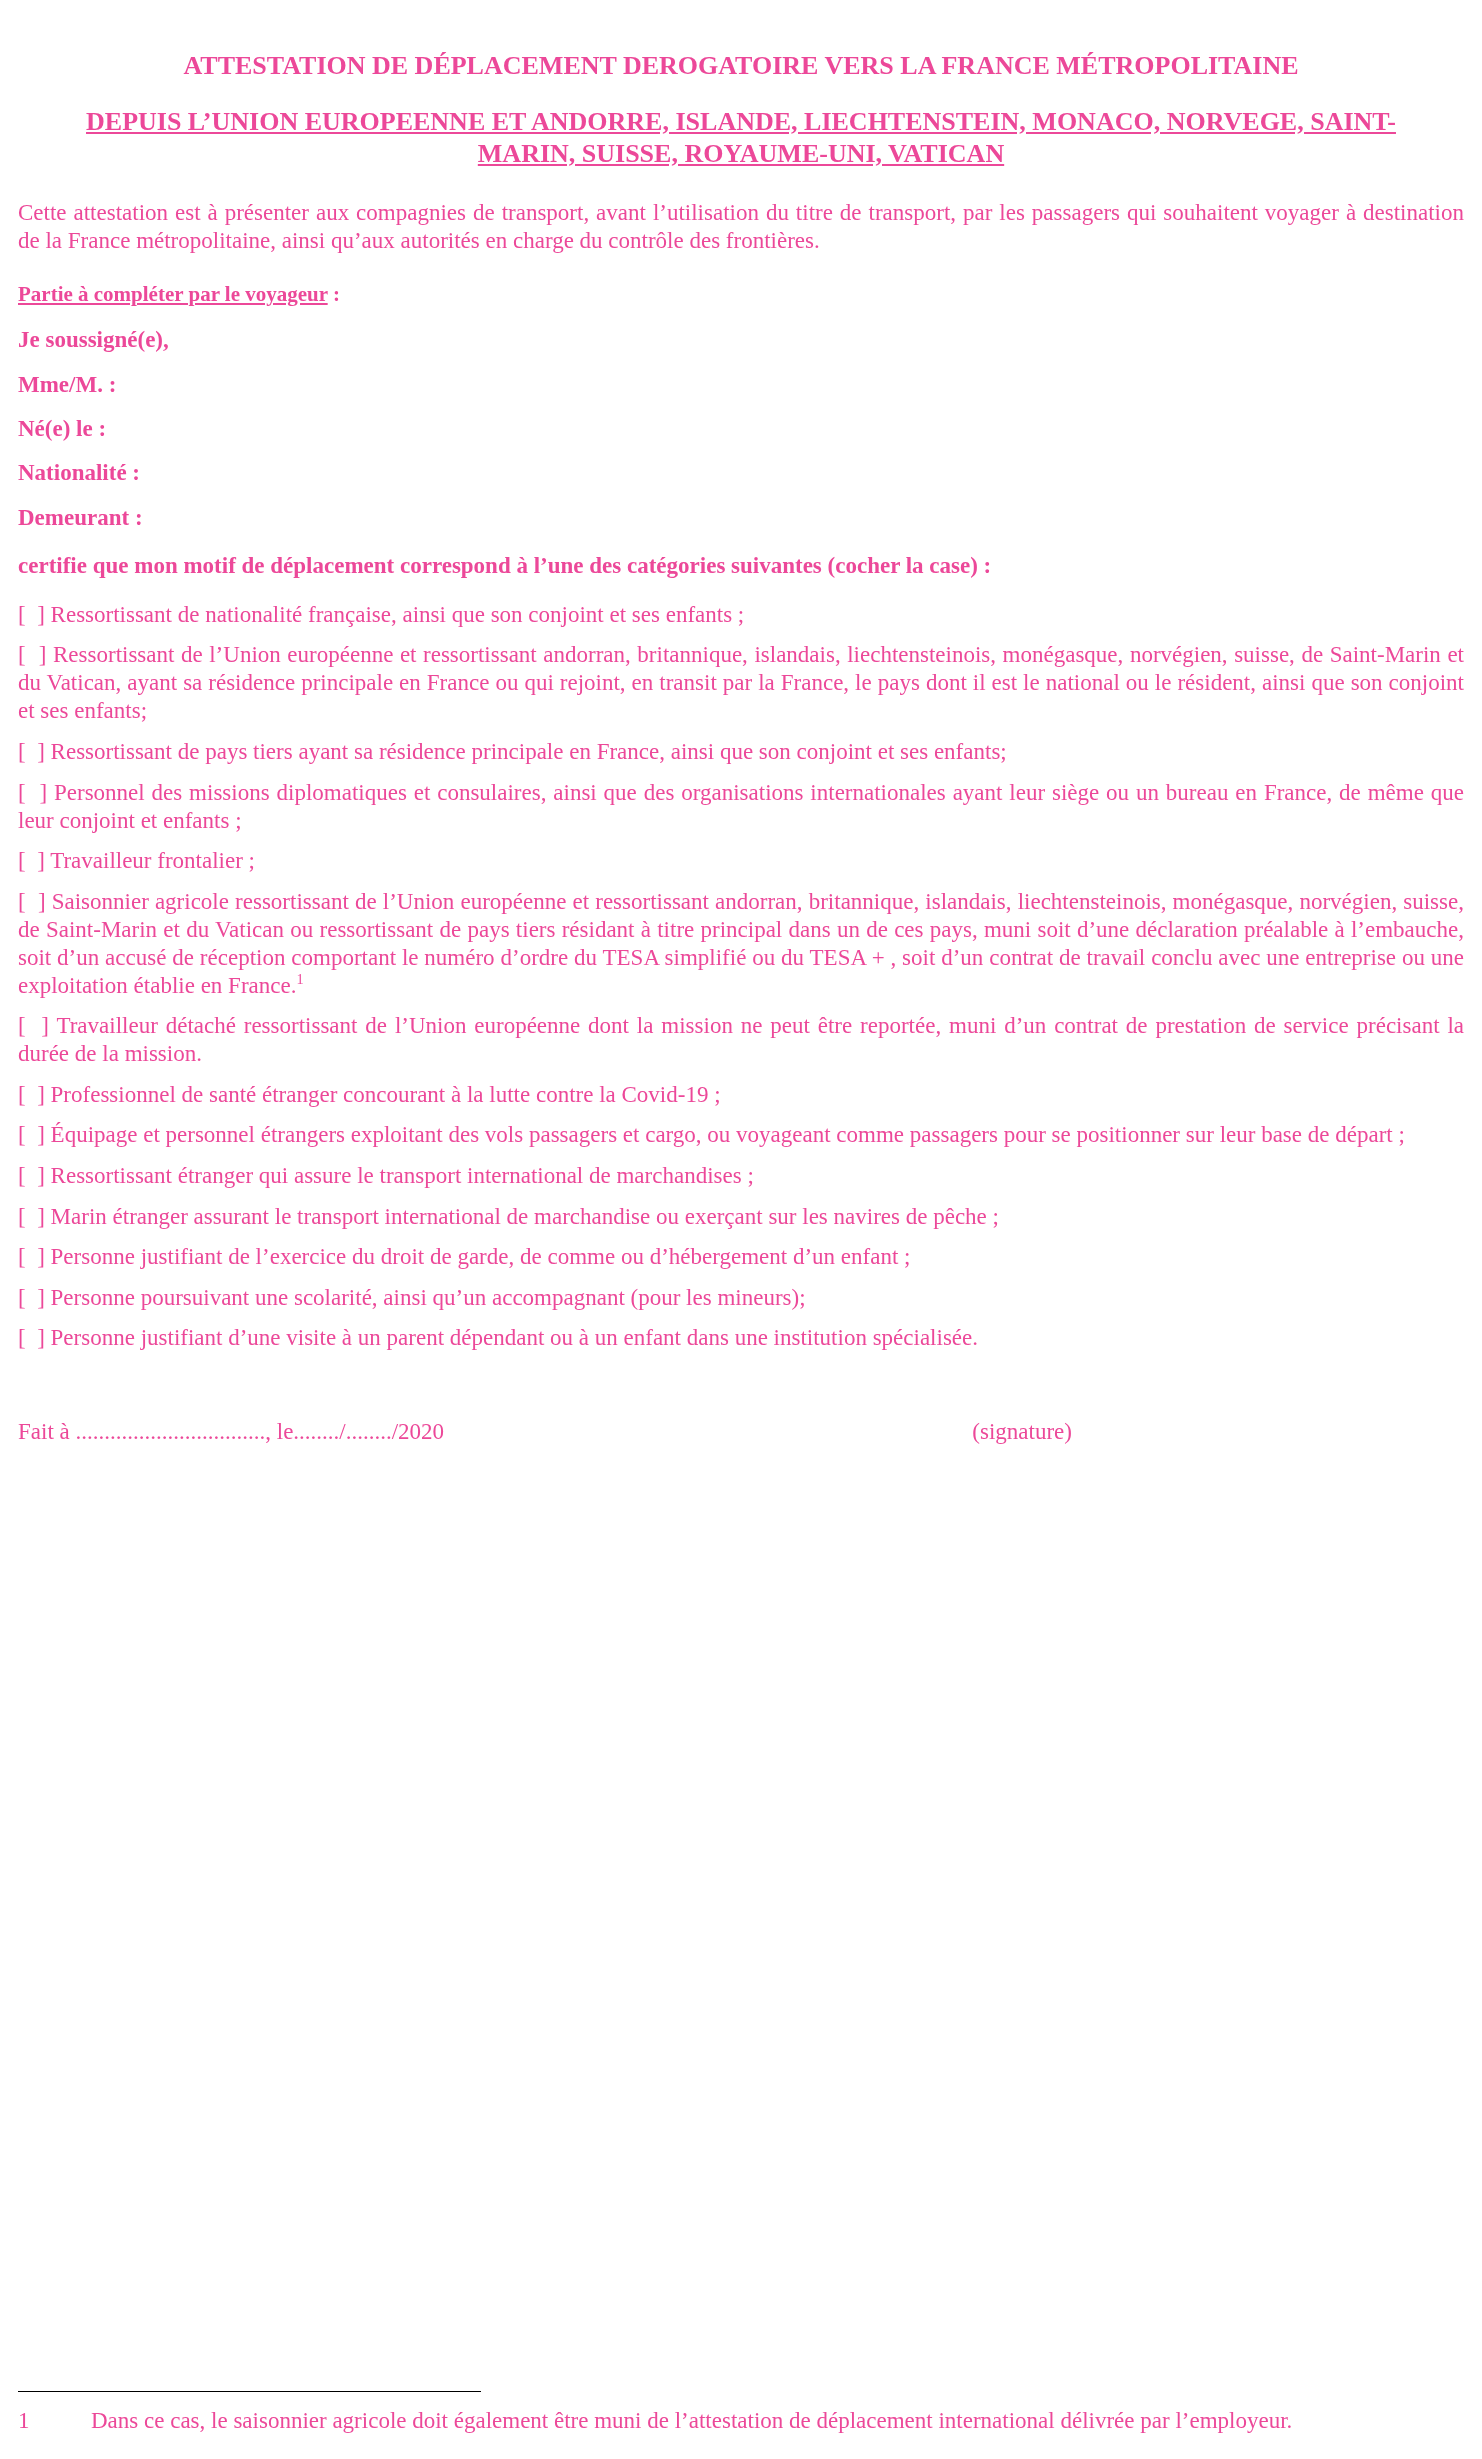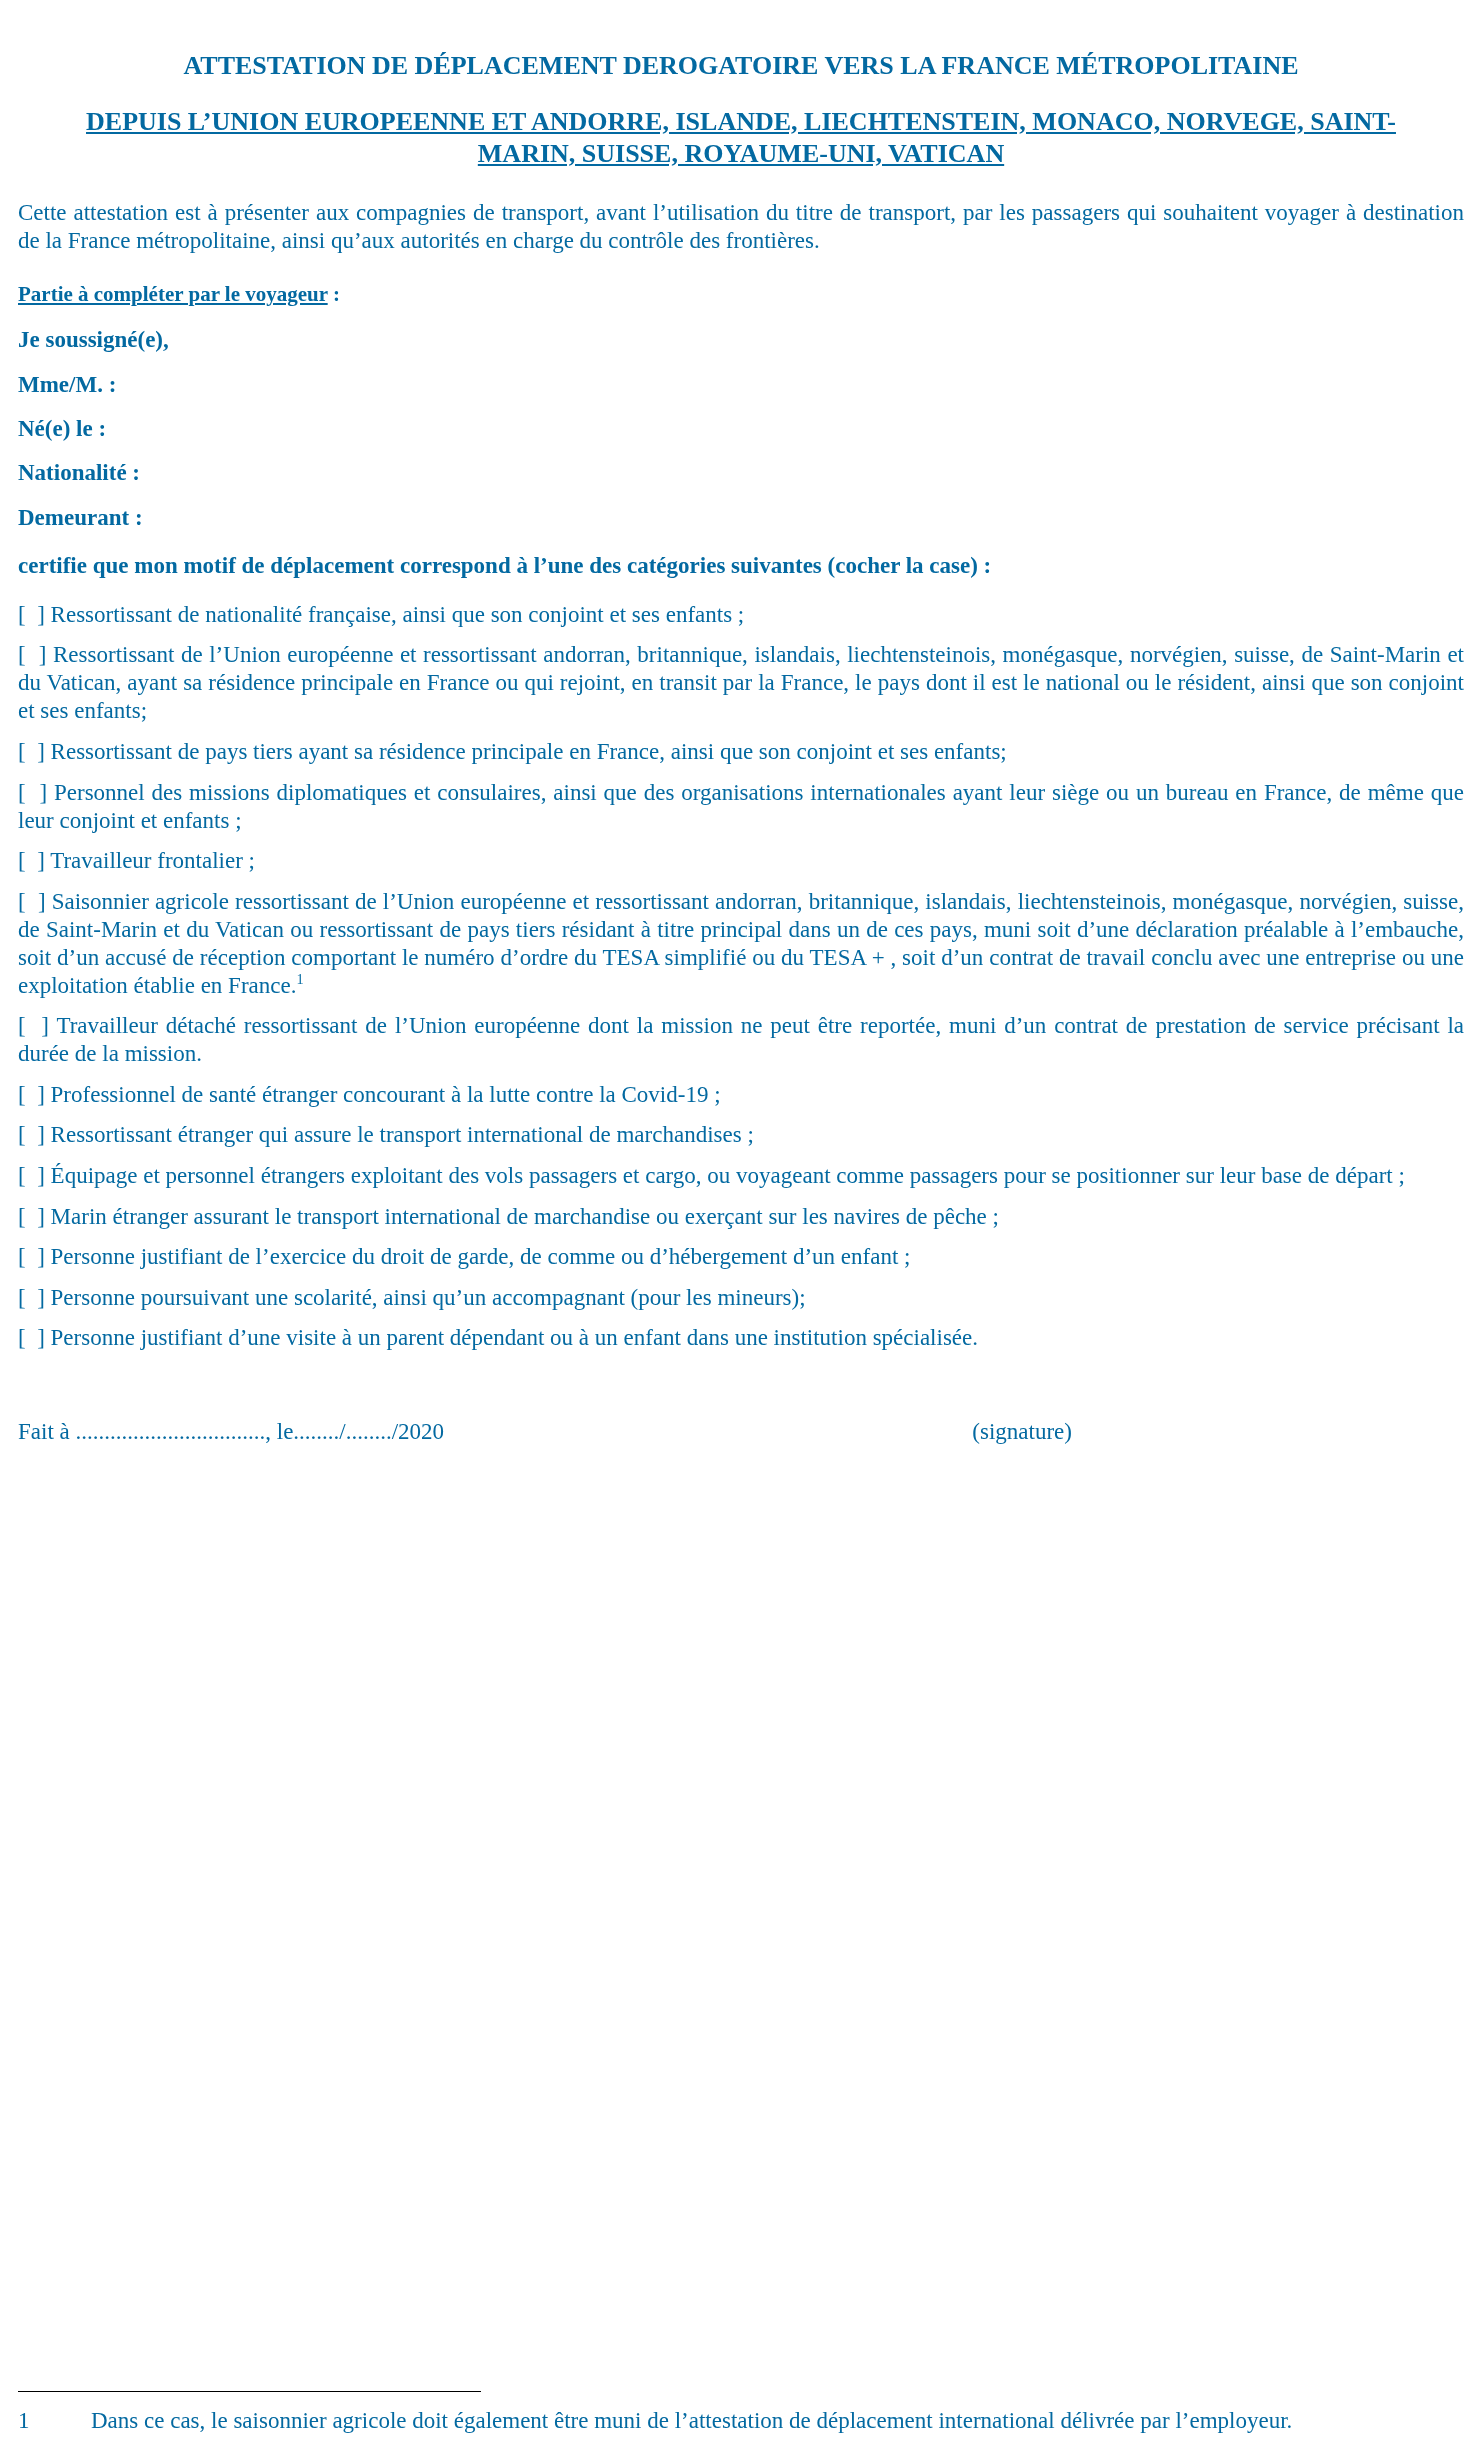--- a/index.html
+++ b/index.html
@@ -4,21 +4,21 @@
 <style>
   html, body { margin:0; padding:0; background:#ffffff; }
   .page {
     position: relative;
     width: 1482px;
     height: 2459px;
     box-sizing: border-box;
     margin: 0 auto;
     padding: 50px 18px 24px 18px;
     background: #ffffff;
-    color: #0369a1;
+    color: #ec4899;
     font-family: "Liberation Serif", "DejaVu Serif", serif;
     font-size: 23px;
     line-height: 1.22;
     display: flex;
     flex-direction: column;
     overflow: hidden;
   }
   .doc-title {
     font-size: 26px;
     font-weight: bold;
@@ -101,22 +101,22 @@
 
   <div>
     <p class="item"><span class="cb">[&nbsp;&nbsp;]</span> <span>Ressortissant de nationalité française, ainsi que son conjoint et ses enfants ;</span><sup></sup></p>
     <p class="item"><span class="cb">[&nbsp;&nbsp;]</span> <span>Ressortissant de l’Union européenne et ressortissant andorran, britannique, islandais, liechtensteinois, monégasque, norvégien, suisse, de Saint-Marin et du Vatican, ayant sa résidence principale en France ou qui rejoint, en transit par la France, le pays dont il est le national ou le résident, ainsi que son conjoint et ses enfants;</span><sup></sup></p>
     <p class="item"><span class="cb">[&nbsp;&nbsp;]</span> <span>Ressortissant de pays tiers ayant sa résidence principale en France, ainsi que son conjoint et ses enfants;</span><sup></sup></p>
     <p class="item"><span class="cb">[&nbsp;&nbsp;]</span> <span>Personnel des missions diplomatiques et consulaires, ainsi que des organisations internationales ayant leur siège ou un bureau en France, de même que leur conjoint et enfants ;</span><sup></sup></p>
     <p class="item"><span class="cb">[&nbsp;&nbsp;]</span> <span>Travailleur frontalier ;</span><sup></sup></p>
     <p class="item"><span class="cb">[&nbsp;&nbsp;]</span> <span>Saisonnier agricole ressortissant de l’Union européenne et ressortissant andorran, britannique, islandais, liechtensteinois, monégasque, norvégien, suisse, de Saint-Marin et du Vatican ou ressortissant de pays tiers résidant à titre principal dans un de ces pays, muni soit d’une déclaration préalable à l’embauche, soit d’un accusé de réception comportant le numéro d’ordre du TESA simplifié ou du TESA + , soit d’un contrat de travail conclu avec une entreprise ou une exploitation établie en France.</span><sup>1</sup></p>
     <p class="item"><span class="cb">[&nbsp;&nbsp;]</span> <span> Travailleur détaché ressortissant de l’Union européenne dont la mission ne peut être reportée, muni d’un contrat de prestation de service précisant la durée de la mission.</span><sup></sup></p>
     <p class="item"><span class="cb">[&nbsp;&nbsp;]</span> <span>Professionnel de santé étranger concourant à la lutte contre la Covid-19 ;</span><sup></sup></p>
+    <p class="item"><span class="cb">[&nbsp;&nbsp;]</span> <span>Équipage et personnel étrangers exploitant des vols passagers et cargo, ou voyageant comme passagers pour se positionner sur leur base de départ ;</span><sup></sup></p>
     <p class="item"><span class="cb">[&nbsp;&nbsp;]</span> <span>Ressortissant étranger qui assure le transport international de marchandises ;</span><sup></sup></p>
-    <p class="item"><span class="cb">[&nbsp;&nbsp;]</span> <span>Équipage et personnel étrangers exploitant des vols passagers et cargo, ou voyageant comme passagers pour se positionner sur leur base de départ ;</span><sup></sup></p>
     <p class="item"><span class="cb">[&nbsp;&nbsp;]</span> <span>Marin étranger assurant le transport international de marchandise ou exerçant sur les navires de pêche ;</span><sup></sup></p>
     <p class="item"><span class="cb">[&nbsp;&nbsp;]</span> <span>Personne justifiant de l’exercice du droit de garde, de comme ou d’hébergement d’un enfant ;</span><sup></sup></p>
     <p class="item"><span class="cb">[&nbsp;&nbsp;]</span> <span>Personne poursuivant une scolarité, ainsi qu’un accompagnant (pour les mineurs);</span><sup></sup></p>
     <p class="item"><span class="cb">[&nbsp;&nbsp;]</span> <span>Personne justifiant d’une visite à un parent dépendant ou à un enfant dans une institution spécialisée.</span><sup></sup></p>
   </div>
 
   <div class="fait-row">
     <span>Fait à ................................., le......../......../2020</span>
     <span class="signature-label">(signature)</span>
   </div>

